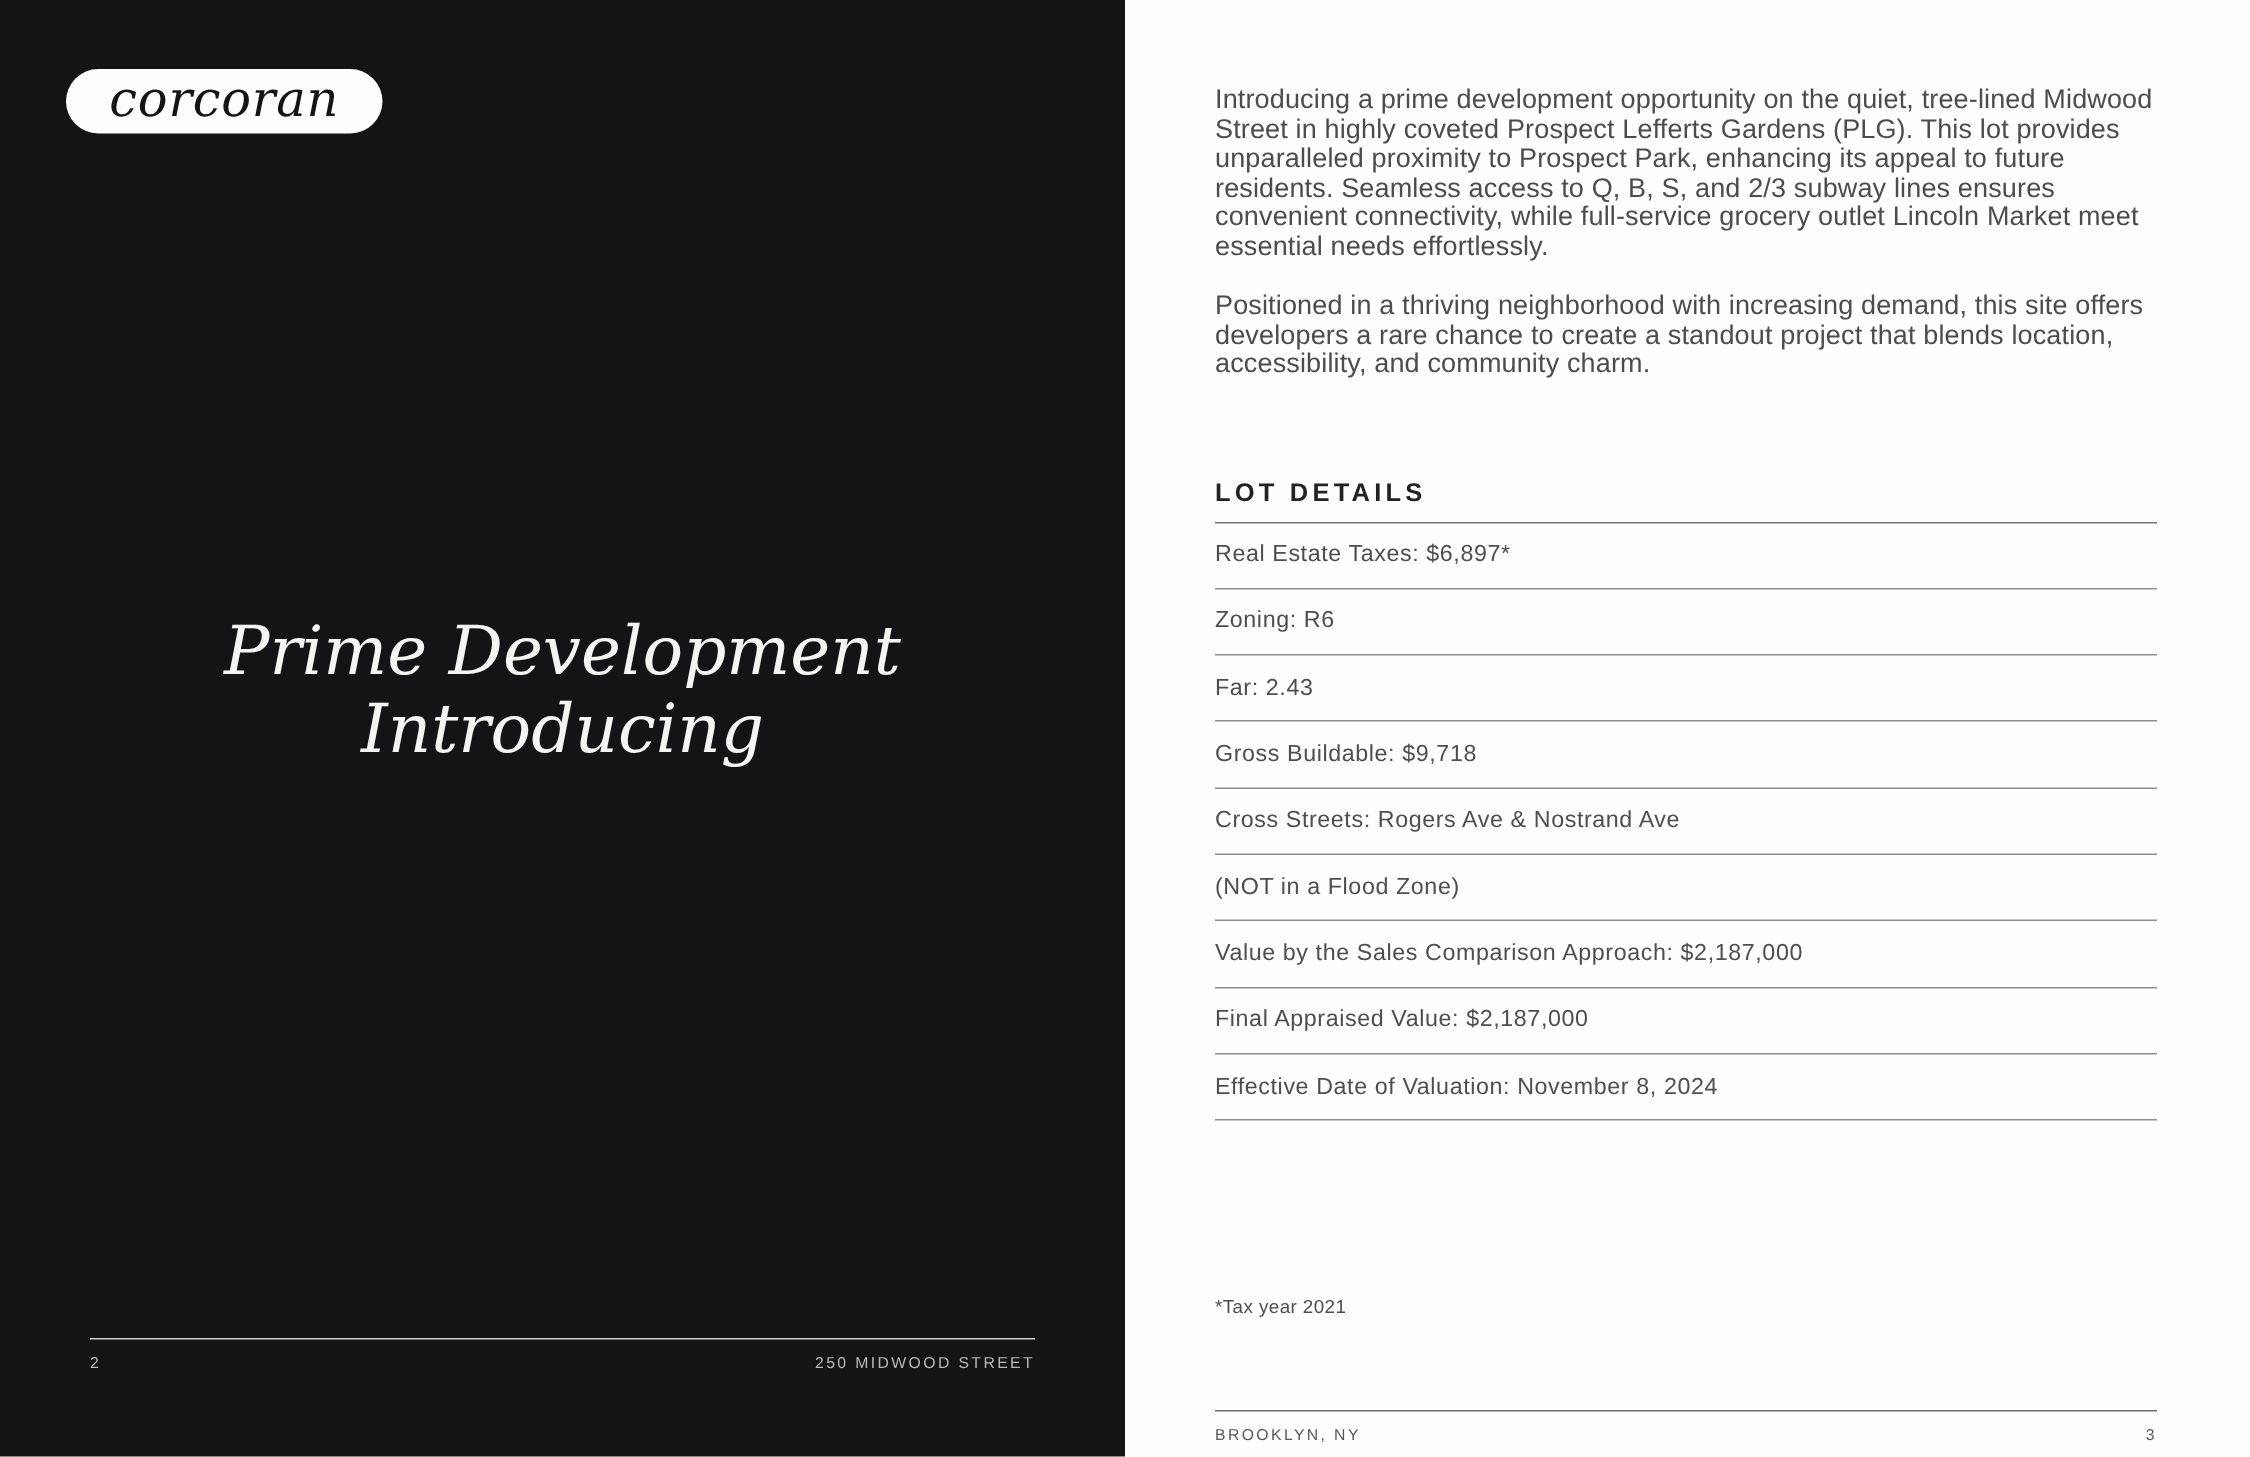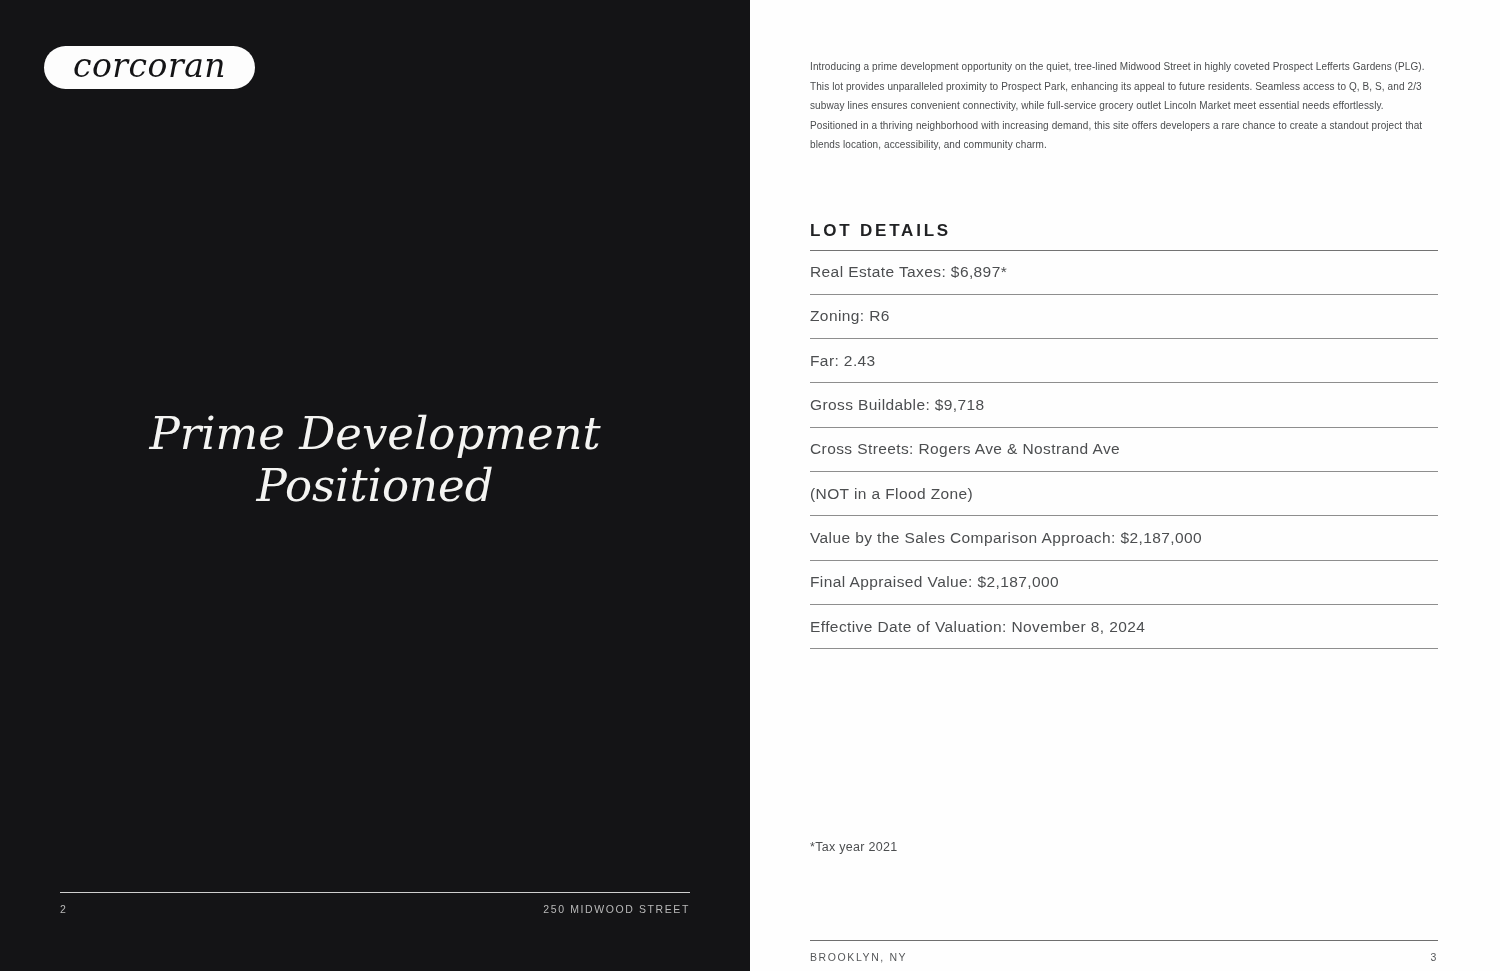--- a/index.html
+++ b/index.html
@@ -78,27 +78,27 @@
   
   .page-right {
     position: relative;
     width: 750px;
     height: 971px;
     background: #fefefe;
     flex: 0 0 750px;
     padding: 57px 62px 0 60px;
   }
   .intro p {
-    font-size: 10px;
+    font-size: 18px;
     line-height: 19.5px;
     color: #4a4c4e;
     letter-spacing: 0.1px;
     max-width: 628px;
   }
-  .intro p + p { }
+  .intro p + p { margin-top: 20px; }
 
   .lot-section { margin-top: 66px; width: 628px; }
   .lot-heading {
     font-size: 17px;
     font-weight: bold;
     letter-spacing: 2.8px;
     color: #212224;
     padding-bottom: 9px;
     border-bottom: 1px solid #737373;
   }
@@ -107,21 +107,21 @@
     display: flex;
     align-items: center;
     border-bottom: 1px solid #8e8e8e;
     font-size: 15.5px;
     color: #4c4e50;
     letter-spacing: 0.4px;
   }
   .footnote {
     position: absolute;
     left: 60px;
-    top: 840px;
+    top: 864px;
     font-size: 12.5px;
     color: #4c4e50;
     letter-spacing: 0.3px;
   }
   .page-footer-right {
     position: absolute;
     left: 60px;
     right: 62px;
     top: 892px;
     border-top: 1px solid #6f6f6f;
@@ -143,21 +143,21 @@
 
 <div class="spread">
 
   <div class="page-left">
     <div class="logo-pill">
       <span class="logo-text">corcoran</span>
     </div>
 
     <div class="cover-title">
       <span>Prime Development</span><br>
-      <span>Positioned</span>
+      <span>Introducing</span>
     </div>
 
     <div class="page-footer-left">
       <span class="pf-num">2</span>
       <span class="pf-label">250 MIDWOOD STREET</span>
     </div>
   </div>
 
   <div class="page-right">
     <div class="intro">

